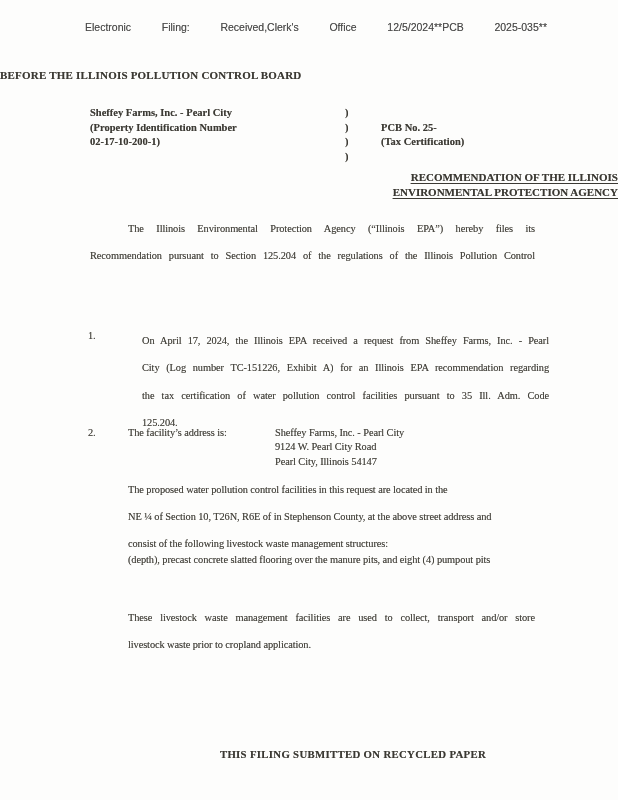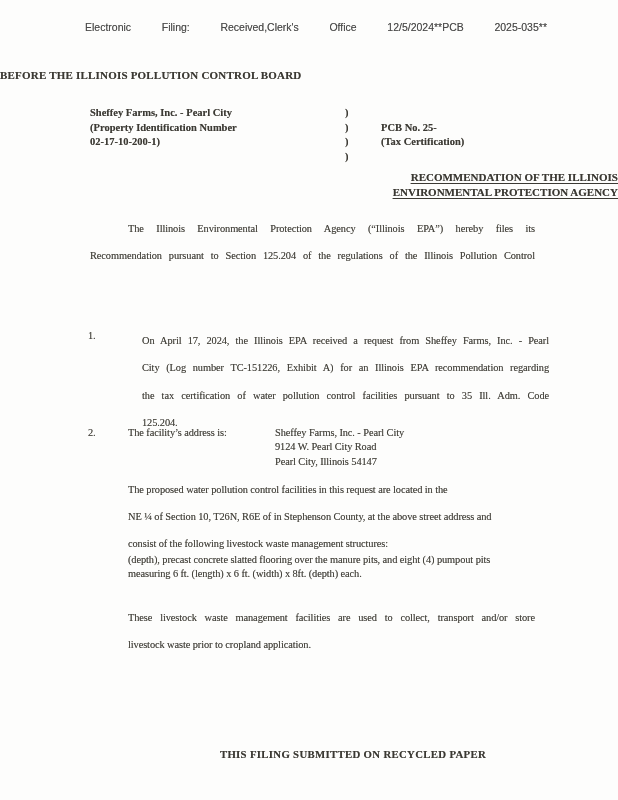--- a/index.html
+++ b/index.html
@@ -114,21 +114,20 @@
   </div>
 
   <div class="located bodytxt">
     <div>The proposed water pollution control facilities in this request are located in the</div>
     <div>NE ¼ of Section 10, T26N, R6E of in Stephenson County, at the above street address and</div>
     <div>consist of the following livestock waste management structures:</div>
   </div>
 
   <div class="structures bodytxt">
     <div>(depth), precast concrete slatted flooring over the manure pits, and eight (4) pumpout pits</div>
-    <div>measuring 6 ft. (length) x 6 ft. (width) x 8ft. (depth) each.</div>
   </div>
 
   <div class="usage bodytxt">
     <div class="jline">These livestock waste management facilities are used to collect, transport and/or store</div>
     <div>livestock waste prior to cropland application.</div>
   </div>
 
   <div class="footer-line">THIS FILING SUBMITTED ON RECYCLED PAPER</div>
 
 </div>

